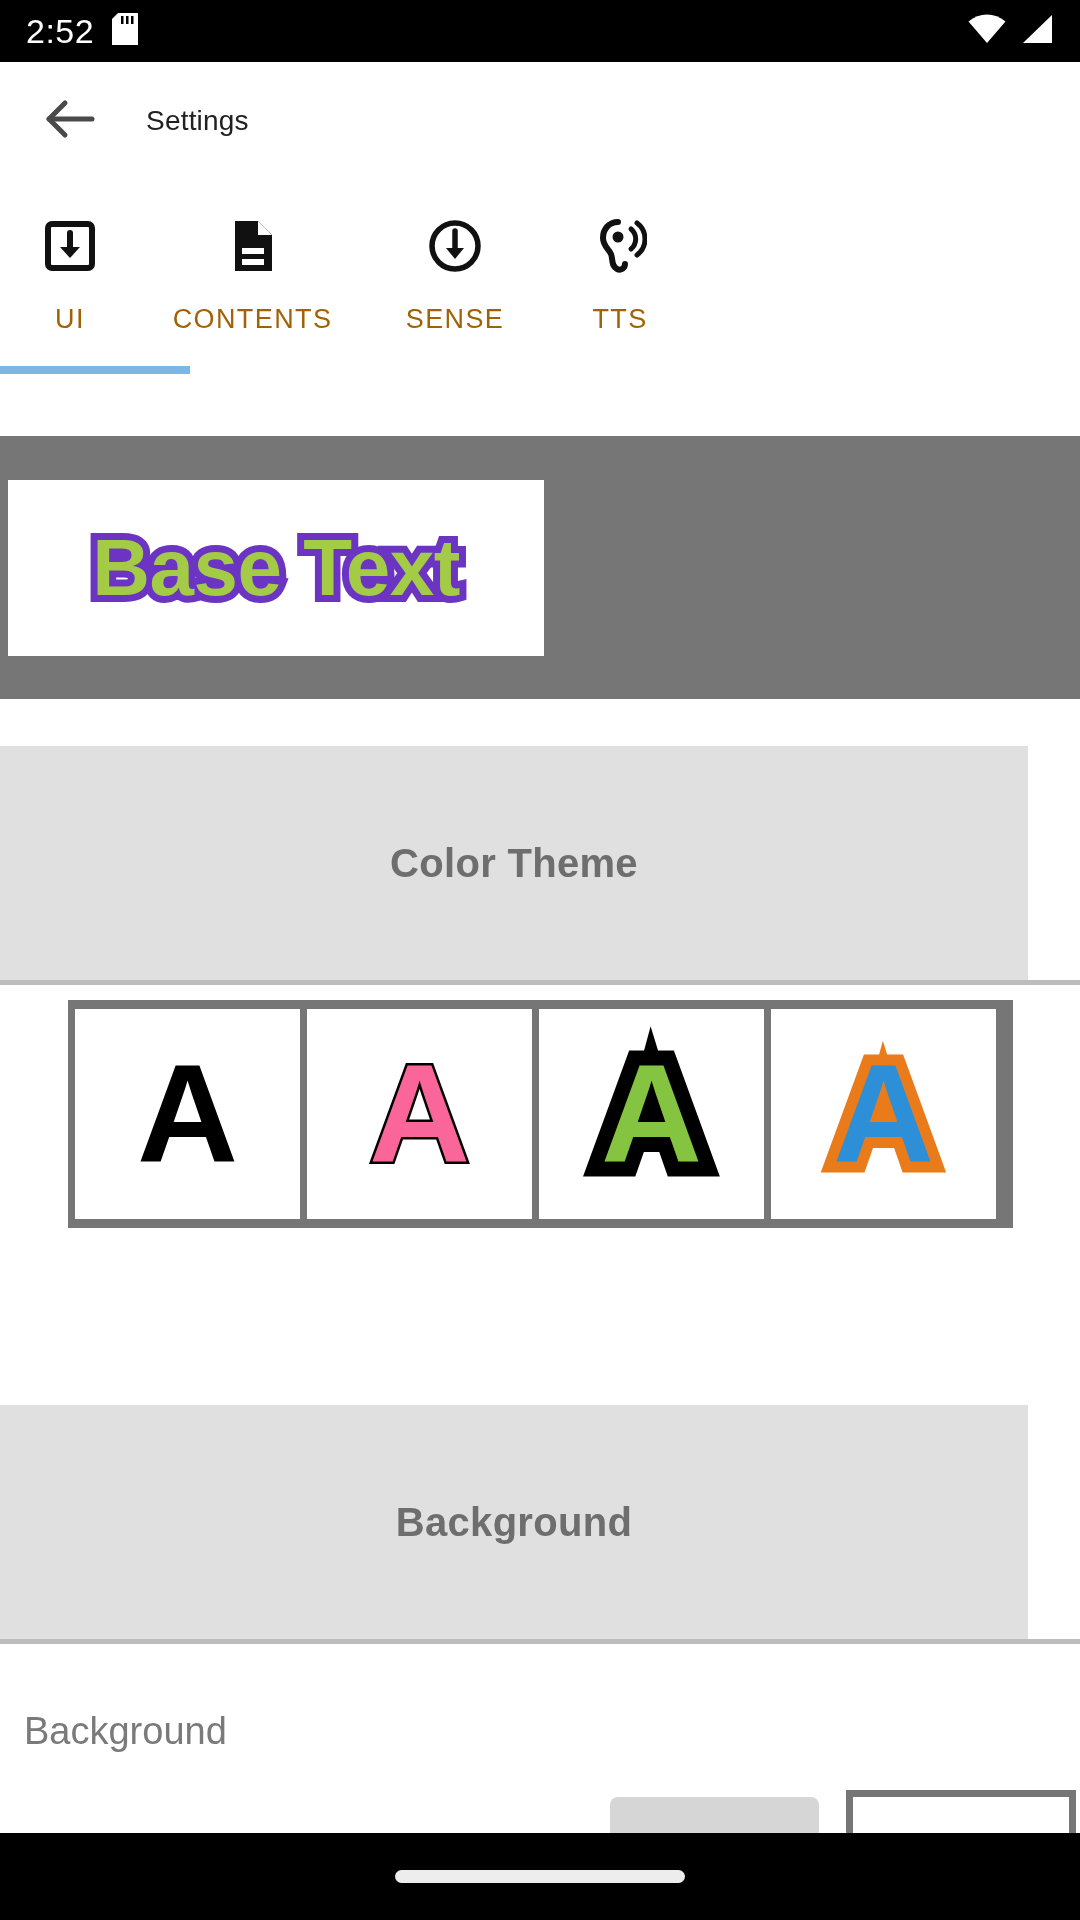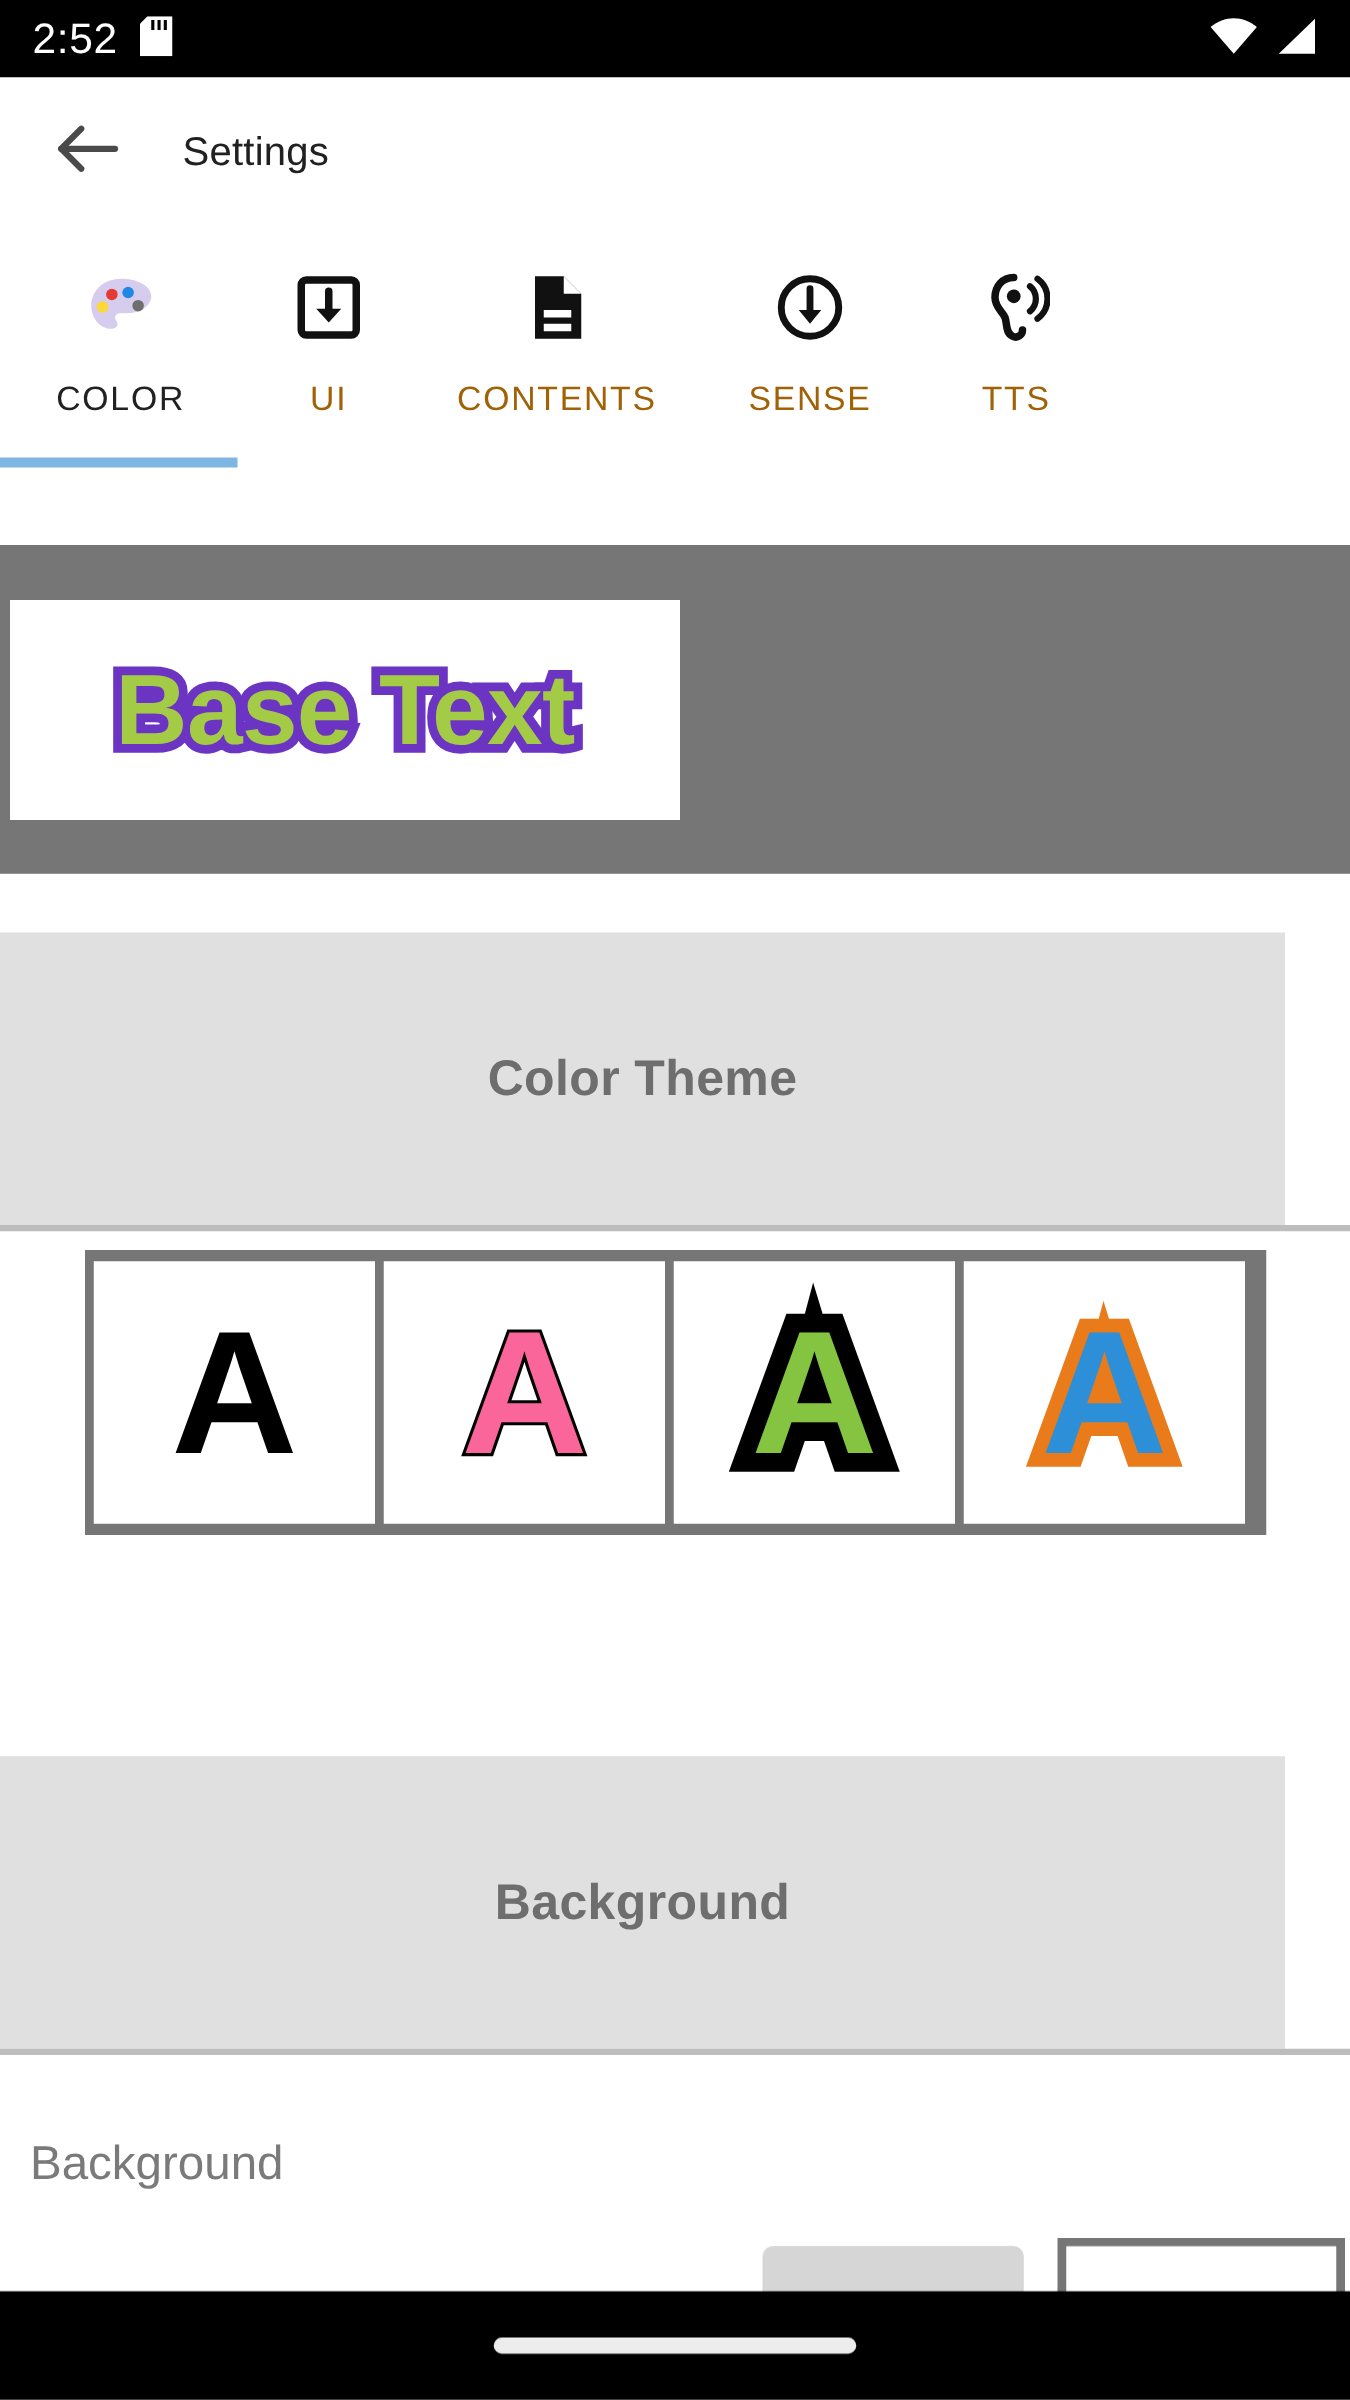--- a/index.html
+++ b/index.html
@@ -27,21 +27,21 @@
   }
 
   
   .app-bar{
     position:absolute; left:0; top:62px; width:1080px; height:118px;
     background:#ffffff; display:flex; align-items:center;
   }
   .back-btn{ width:96px; height:96px; margin-left:22px;
     display:flex; align-items:center; justify-content:center; }
   .app-title{
-    font-size:32px; color:#212121; font-weight:500;
+    font-size:28px; color:#212121; font-weight:500;
     margin-left:28px; letter-spacing:.2px;
   }
 
   
   .tab-bar{
     position:absolute; left:0; top:180px; width:1080px; height:253px;
     background:#ffffff; overflow:hidden;
   }
   .tab-strip{ display:flex; align-items:flex-start; height:190px; }
   .tab{
@@ -180,35 +180,20 @@
         <path d="M20 5 L4 21 L20 37" stroke="#4A4A4A" stroke-width="5" fill="none" stroke-linecap="round" stroke-linejoin="round"></path>
       </svg>
     </span>
   </div>
   <div class="app-title">Settings</div>
 </div>
 
 <div class="tab-bar">
   <div class="tab-strip">
 
-    <div class="tab active" style="width:193px">
-      <span class="tab-icon">
-        <svg width="56" height="56" viewBox="0 0 56 56">
-          <path d="M28 5 C14 5 4 14.5 4 26.5 C4 37 11.5 45 20 45
-                   C23.5 45 25 43 25 41 C25 39 23 38 23 36
-                   C23 34 25 32.5 27.5 32.5 L33 32.5
-                   C44 32.5 52 26 52 19 C52 11 41 5 28 5 Z" fill="#D6CCEE"></path>
-          <circle cx="20.5" cy="17.5" r="4.6" fill="#E53935"></circle>
-          <circle cx="33.5" cy="16" r="4.6" fill="#1E88E5"></circle>
-          <circle cx="13" cy="27.5" r="4.6" fill="#FDD835"></circle>
-          <circle cx="41.5" cy="26.5" r="4.6" fill="#6E6E6E"></circle>
-        </svg>
-      </span>
-      <span class="tab-label">COLOR</span>
-    </div>
 
     <div class="tab" style="width:140px">
       <span class="tab-icon">
         <svg width="54" height="54" viewBox="0 0 54 54">
           <rect x="5" y="5" width="44" height="44" rx="4" fill="none" stroke="#111111" stroke-width="6"></rect>
           <path d="M27 14 V33" stroke="#111111" stroke-width="6" stroke-linecap="round"></path>
           <path d="M17 28 L27 39 L37 28 Z" fill="#111111"></path>
         </svg>
       </span>
       <span class="tab-label">UI</span>

